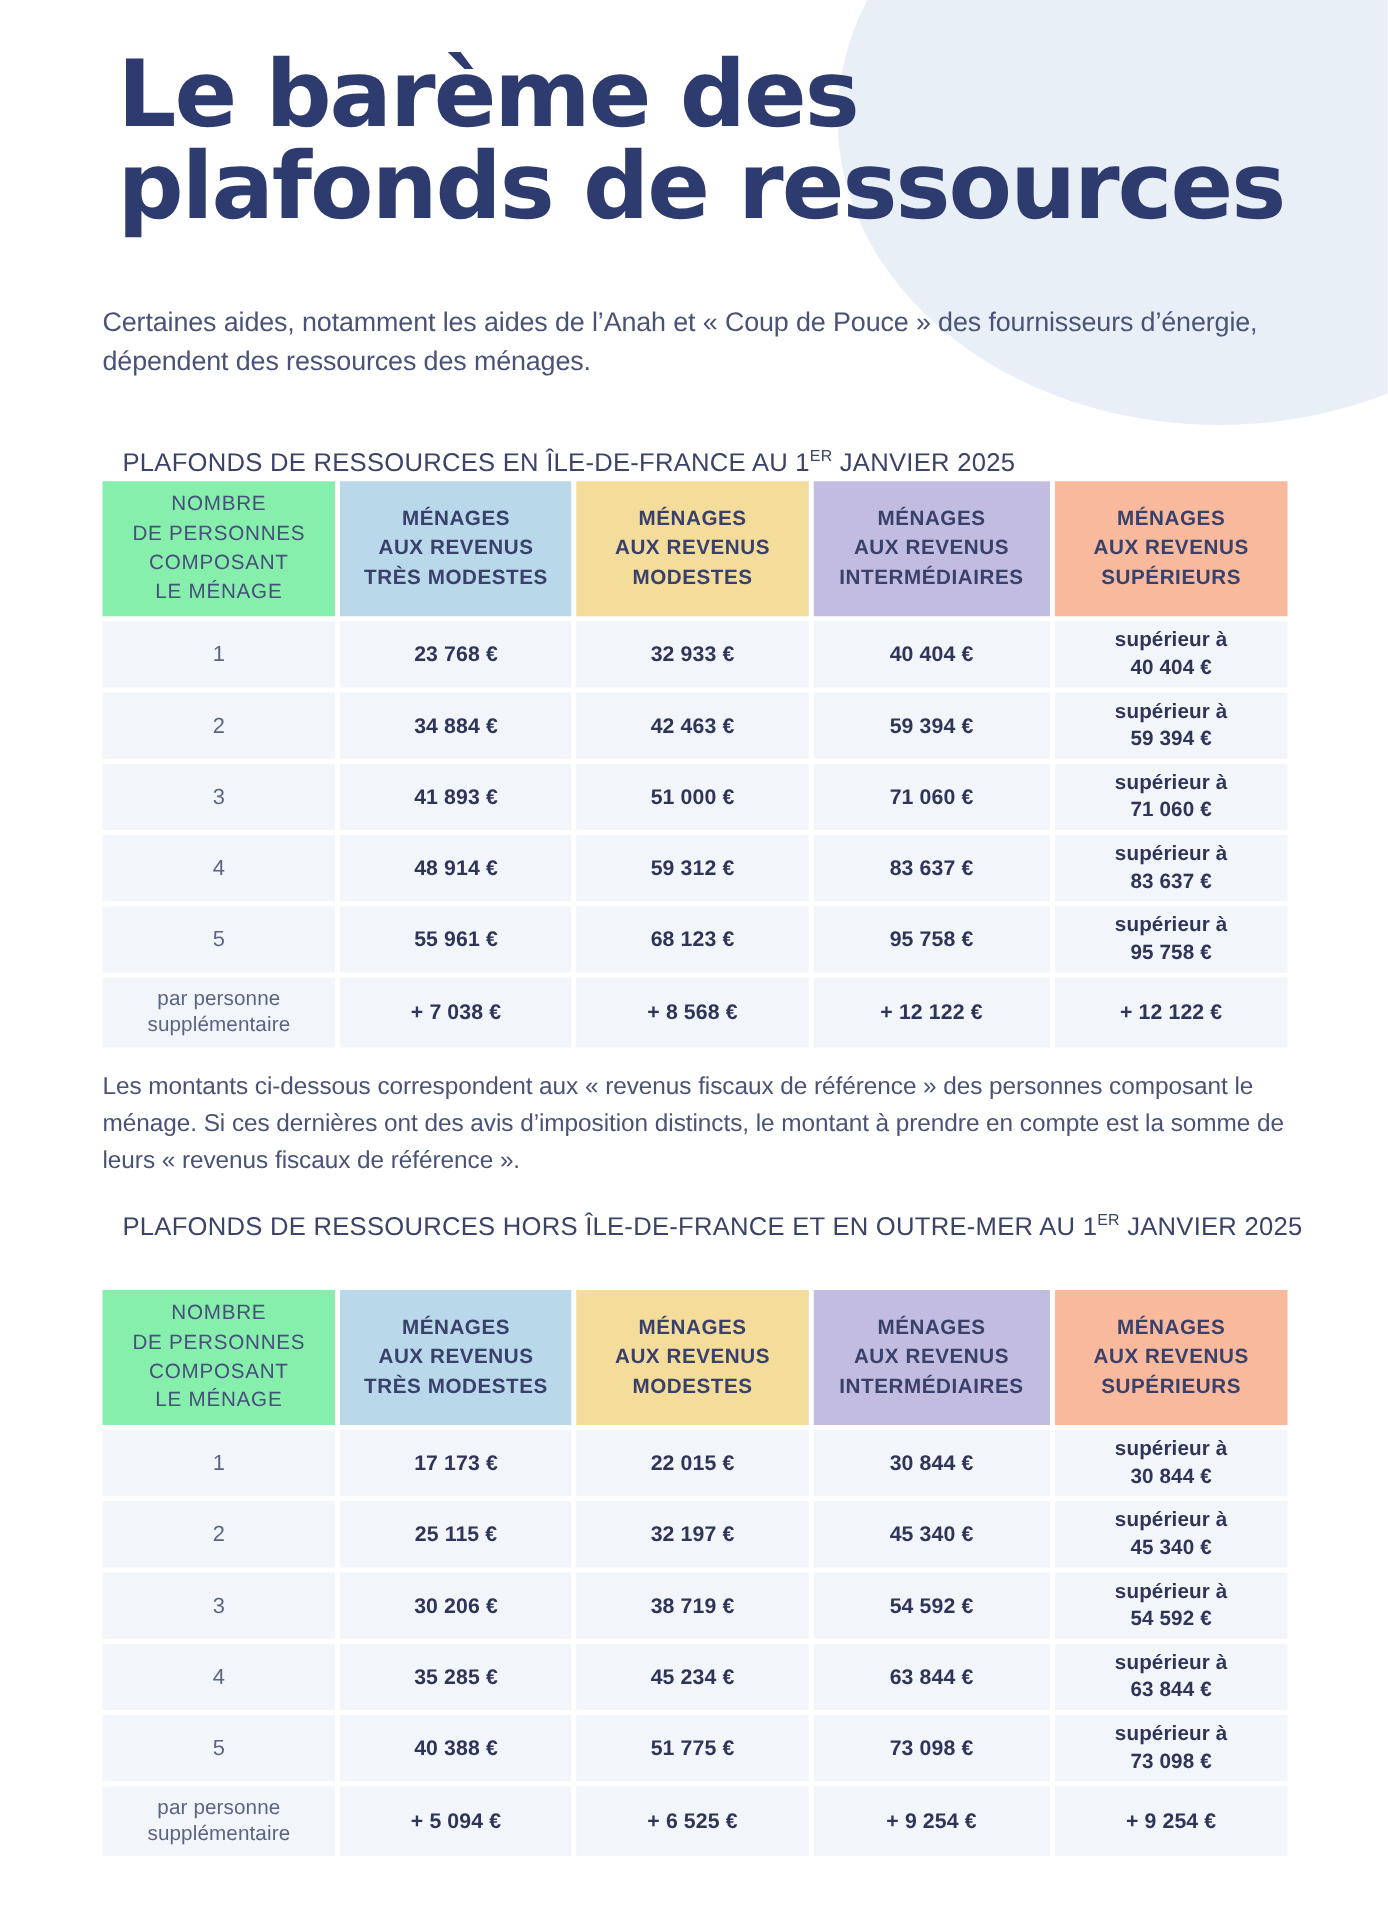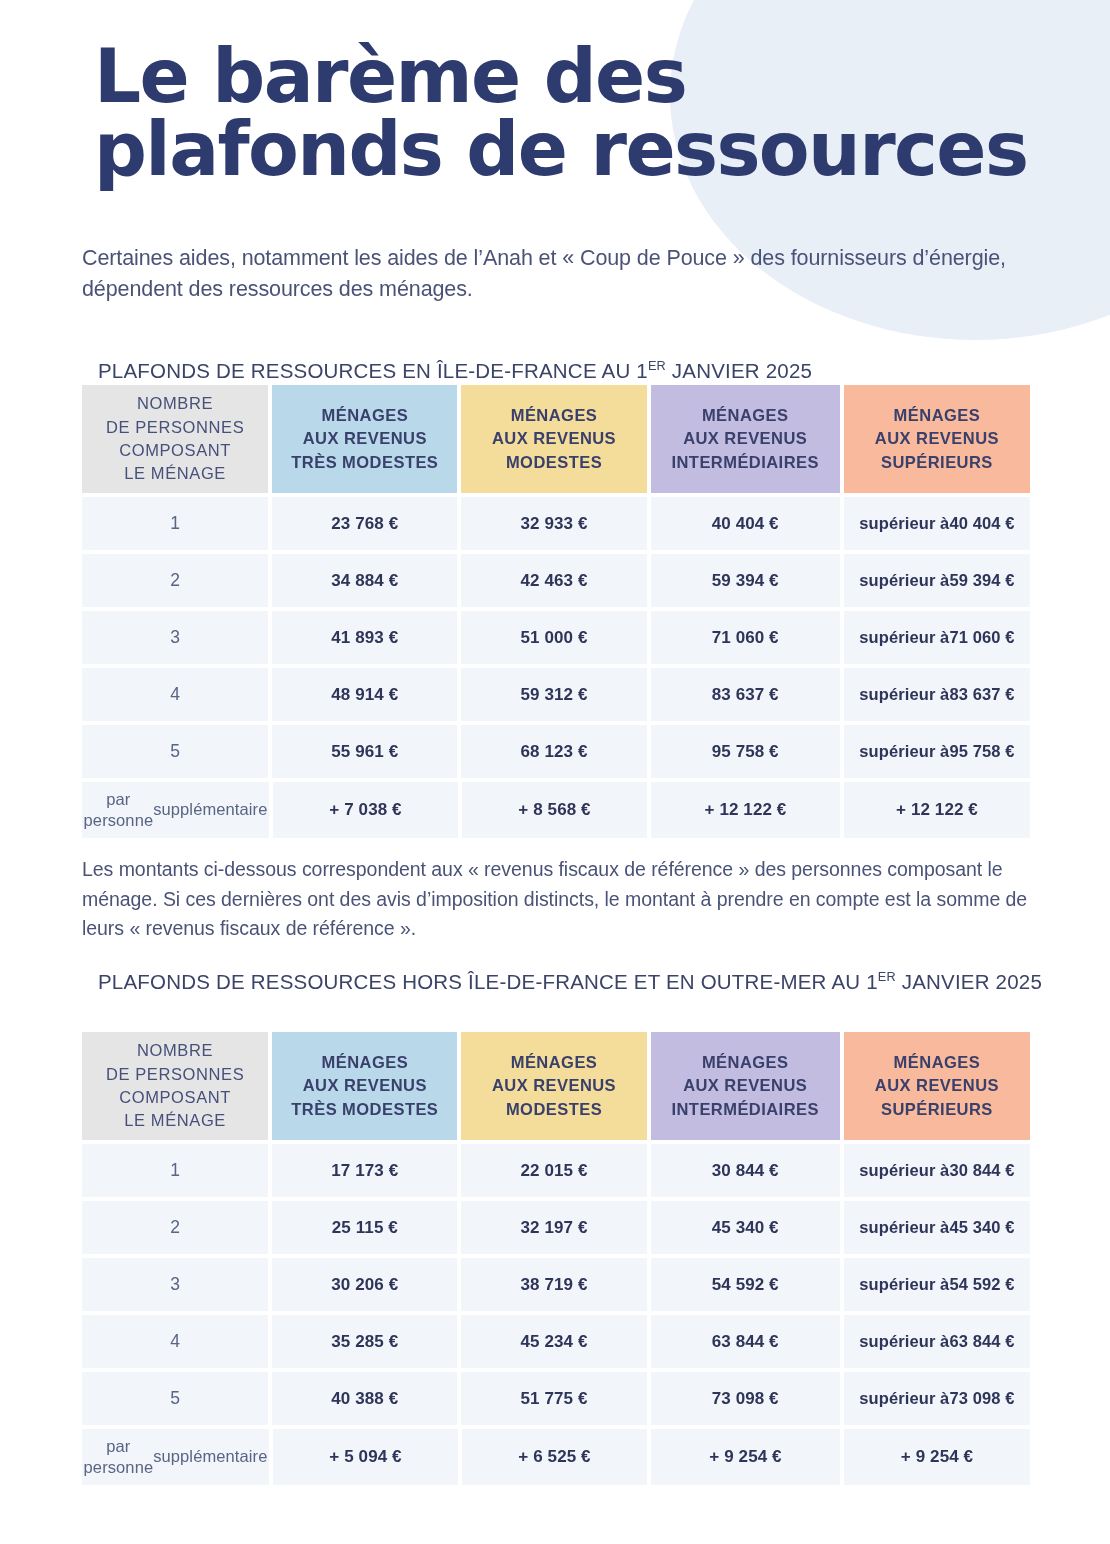--- a/index.html
+++ b/index.html
@@ -141,21 +141,21 @@
     font-weight: 700;
     color: #39406b;
   }
   .header-row .tcell.head-count {
     font-weight: 400;
     font-size: 16.5px;
     letter-spacing: 0.6px;
     color: #46507a;
   }
 
-  .hc-green  { background: #e5e5e5; }
+  .hc-green  { background: #86efac; }
   .hc-blue   { background: #b9d8e9; }
   .hc-yellow { background: #f4dc9a; }
   .hc-purple { background: #c2bce1; }
   .hc-orange { background: #f8b99c; }
 
   
   .body-row .tcell {
     height: 49px;
     background: #f2f5fa;
     font-size: 17px;
@@ -165,33 +165,33 @@
   }
   .body-row .tcell.label-cell {
     font-weight: 400;
     font-size: 17.5px;
     color: #5a6485;
   }
   .body-row.two-line .tcell {
     height: 53px;
   }
   .body-row .tcell.sup-cell {
-    flex-direction: row;
+    flex-direction: column;
     line-height: 1.32;
     font-size: 16.5px;
   }
   .body-row .tcell.sup-cell .sup-lead {
     font-weight: 700;
   }
 
   .body-row.extra-row .tcell {
     height: 56px;
   }
   .body-row.extra-row .tcell.label-cell {
-    flex-direction: row;
+    flex-direction: column;
     line-height: 1.3;
     font-size: 16.5px;
     font-weight: 400;
     color: #5a6485;
   }
 </style>
 </head>
 <body>
 
 <div class="deco-blob"></div>

